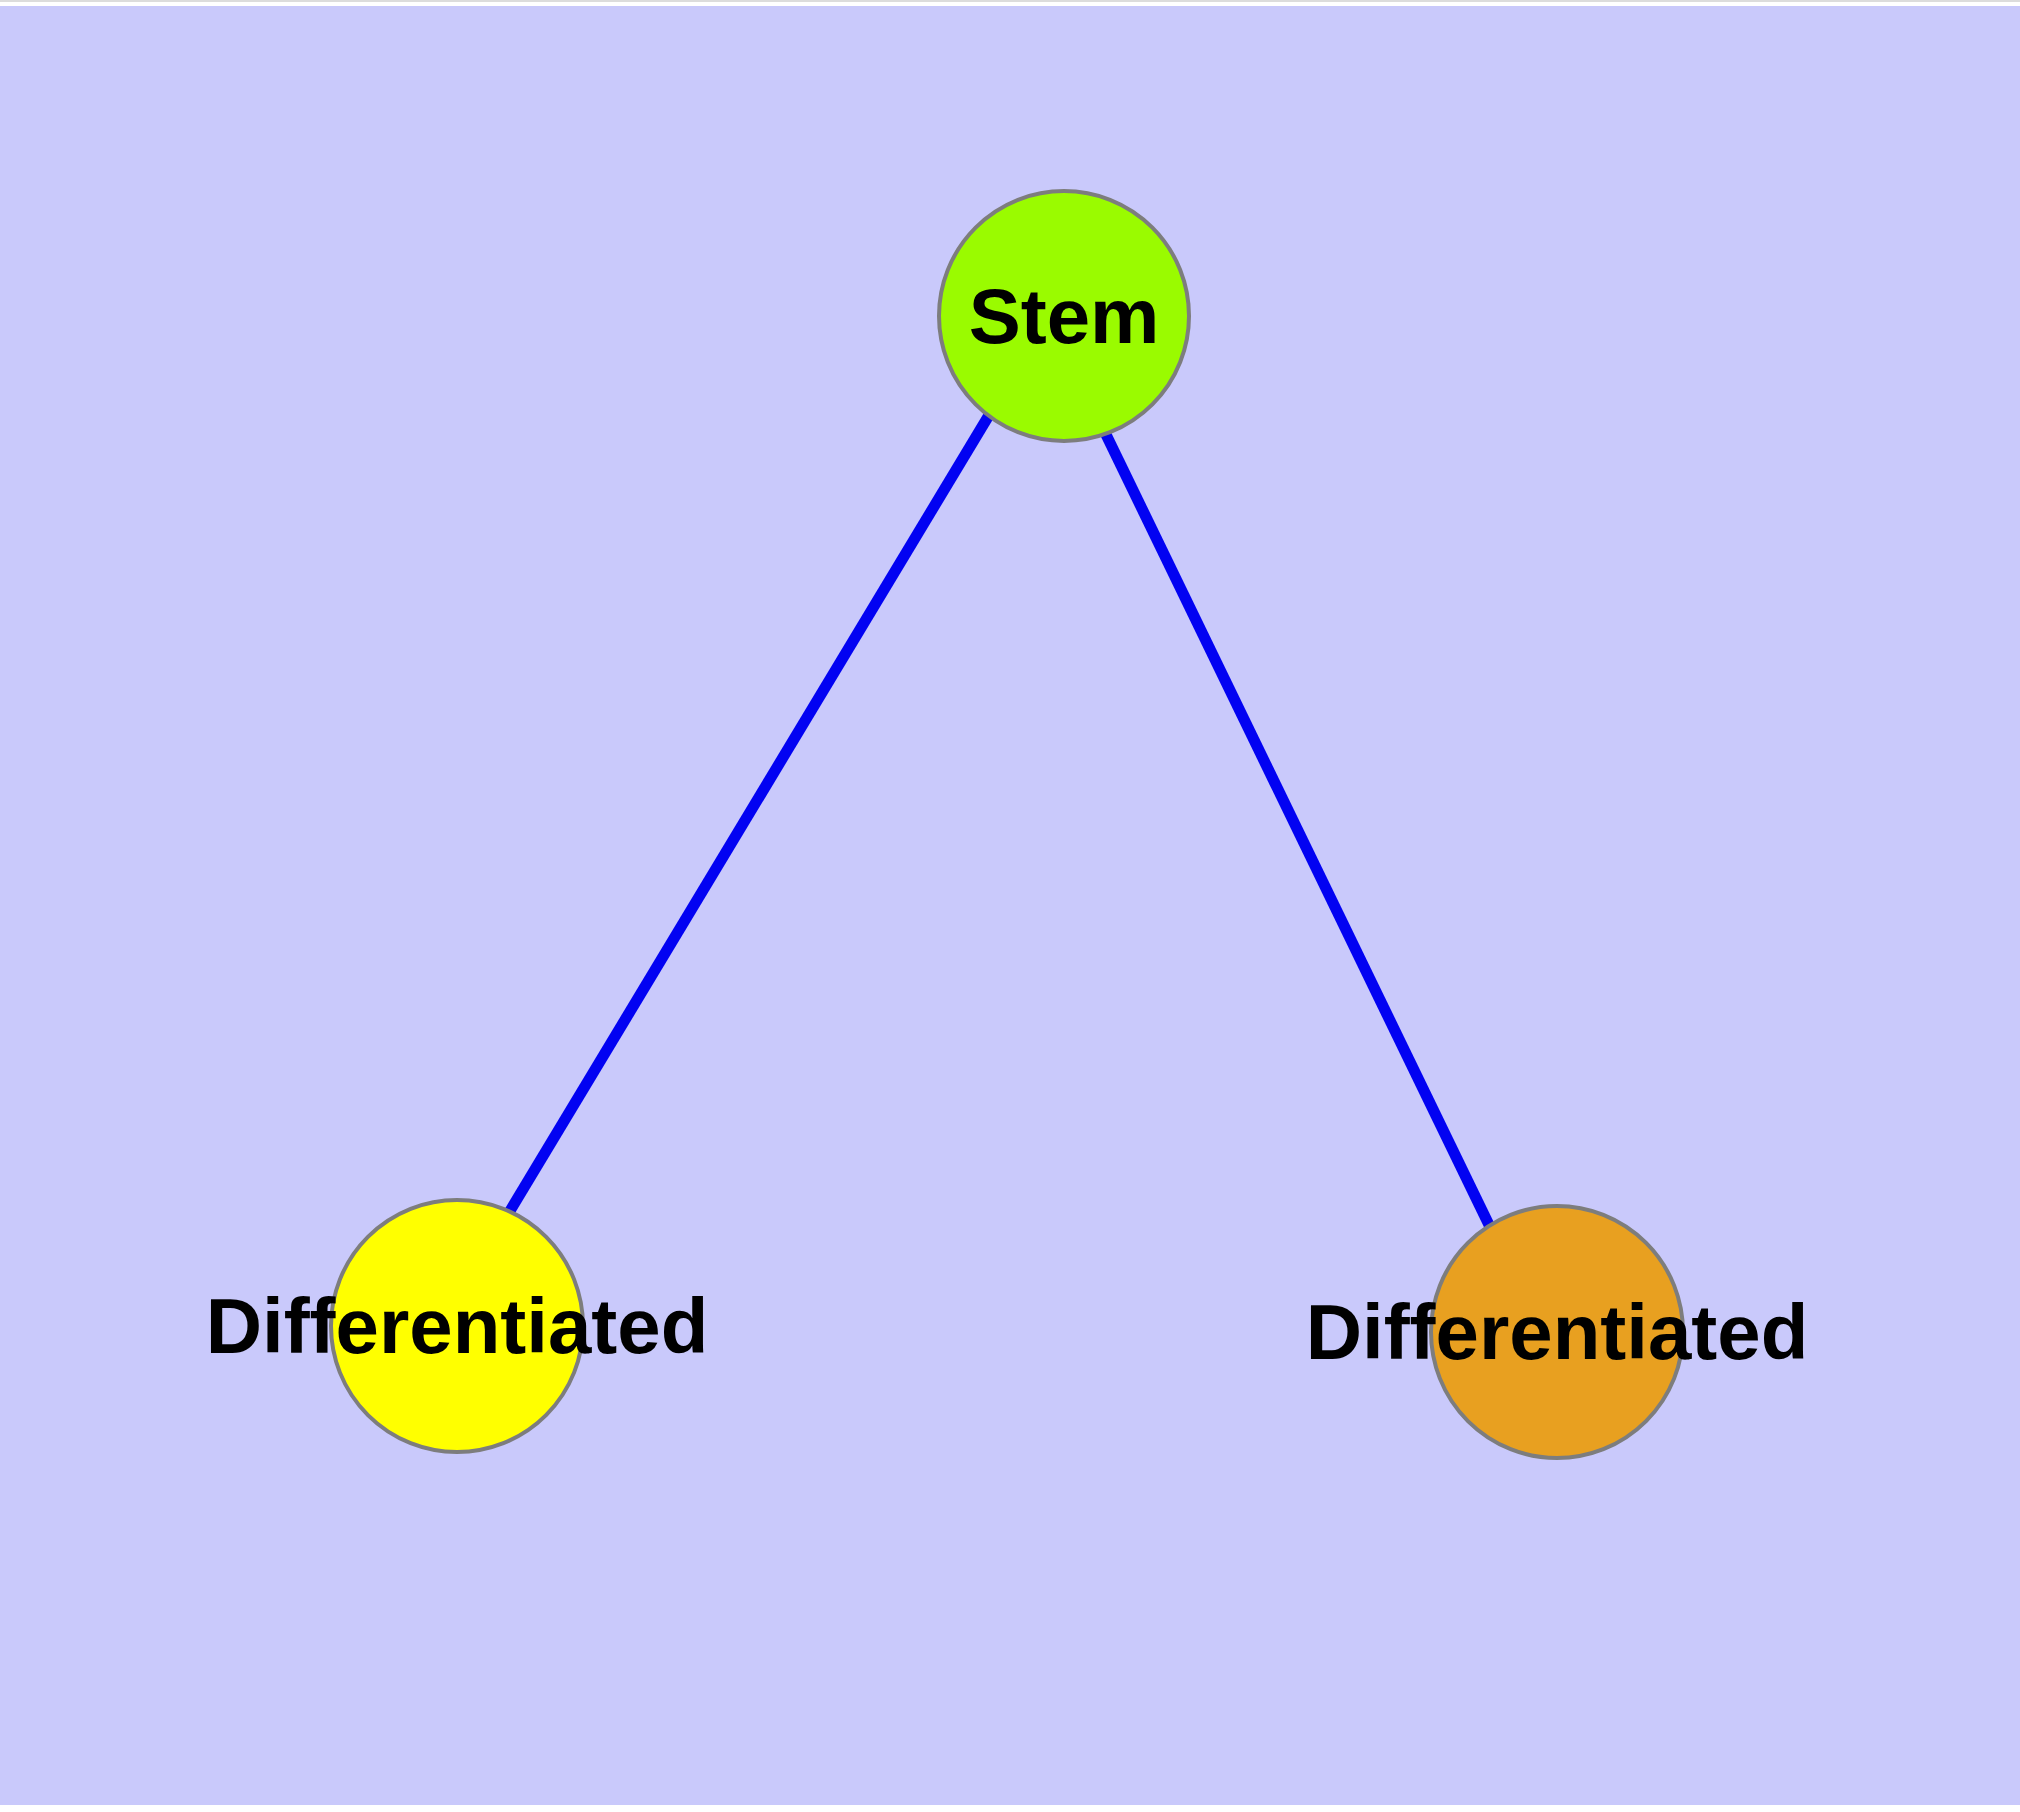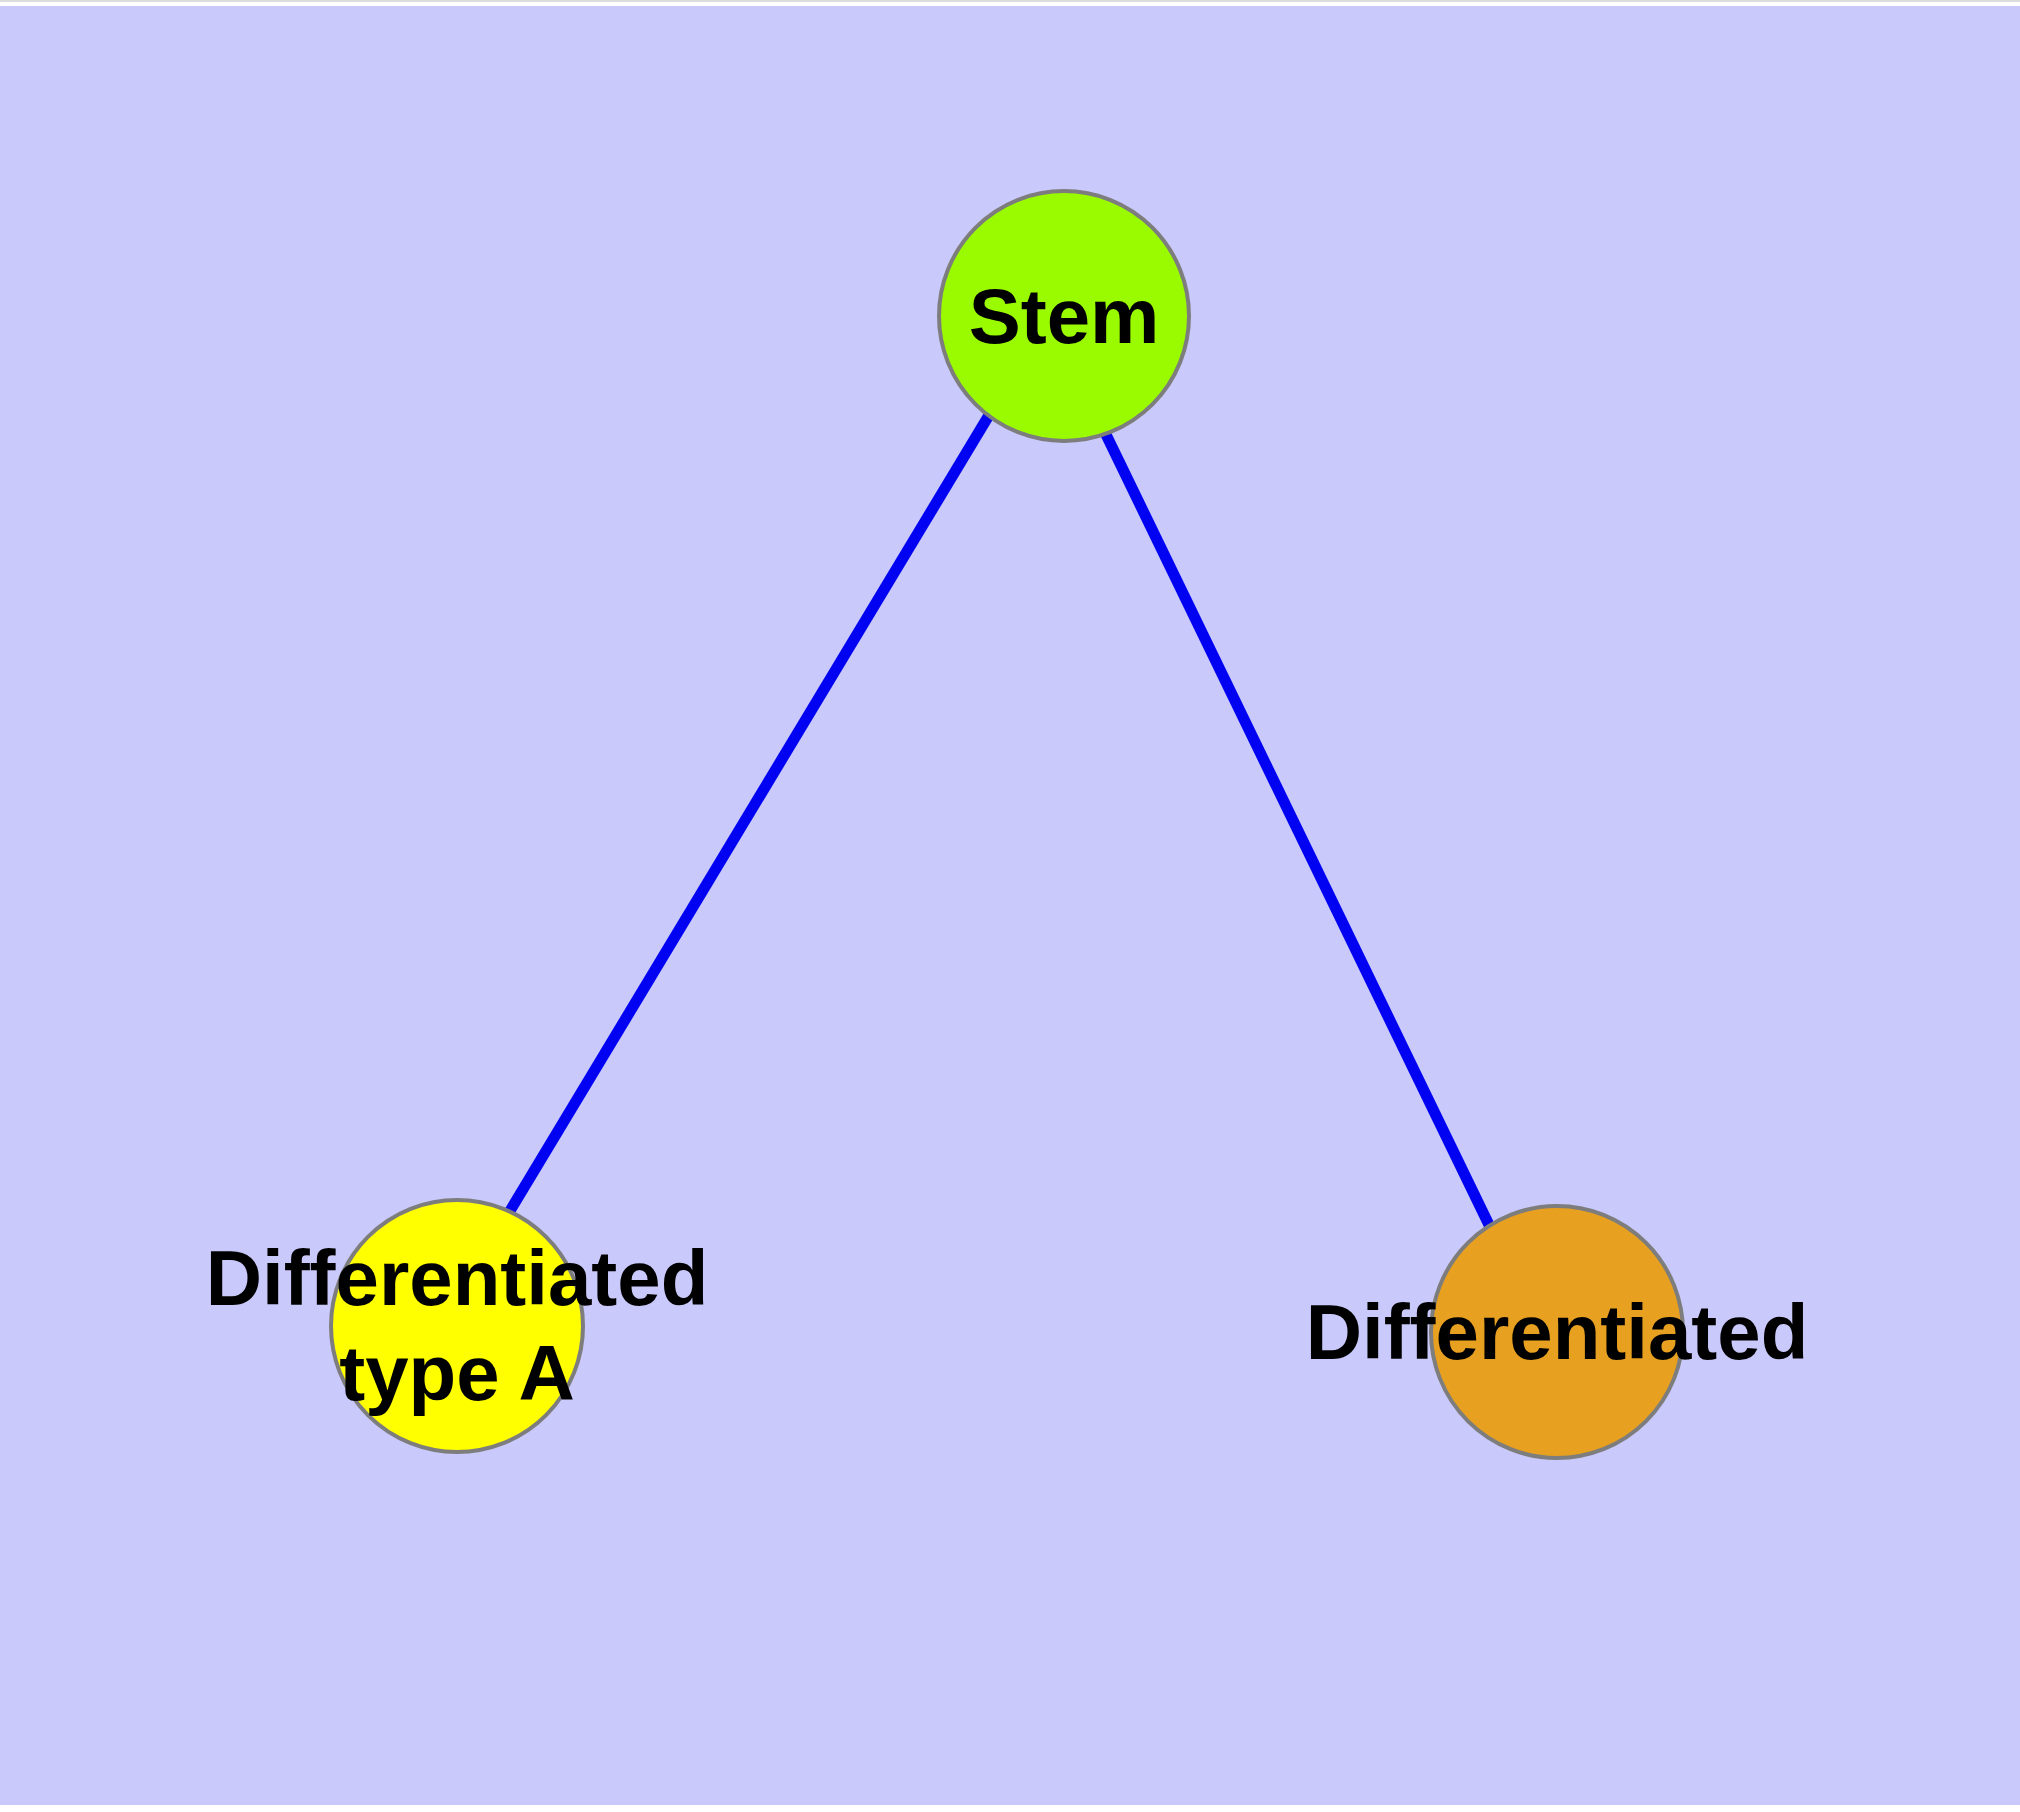--- a/index.html
+++ b/index.html
@@ -93,21 +93,20 @@
       <div class="node-circle" style="height: 254px; width: 254px; background: rgb(154, 251, 0); border-color: rgb(125, 125, 125); border-width: 4.2px;"></div>
       <div class="node-label" style="color: rgb(0, 0, 0);">
         <span class="label-line">Stem</span>
       </div>
     </div>
 
     <div class="node-wrap" style="left: 441px; top: 1326px;">
       <div class="node-circle" style="height: 256px; width: 256px; background: rgb(255, 255, 0); border-color: rgb(125, 125, 125); border-width: 4.2px;"></div>
       <div class="node-label" style="color: rgb(0, 0, 0);">
         <span class="label-line">Differentiated</span>
-        <span class="label-line">type A</span>
       </div>
     </div>
 
     <div class="node-wrap" style="left: 1541px; top: 1332px;">
       <div class="node-circle" style="height: 256px; width: 256px; background: rgb(232, 160, 32); border-color: rgb(125, 125, 125); border-width: 4.2px;"></div>
       <div class="node-label" style="color: rgb(0, 0, 0);">
         <span class="label-line">Differentiated</span>
       </div>
     </div>
 

